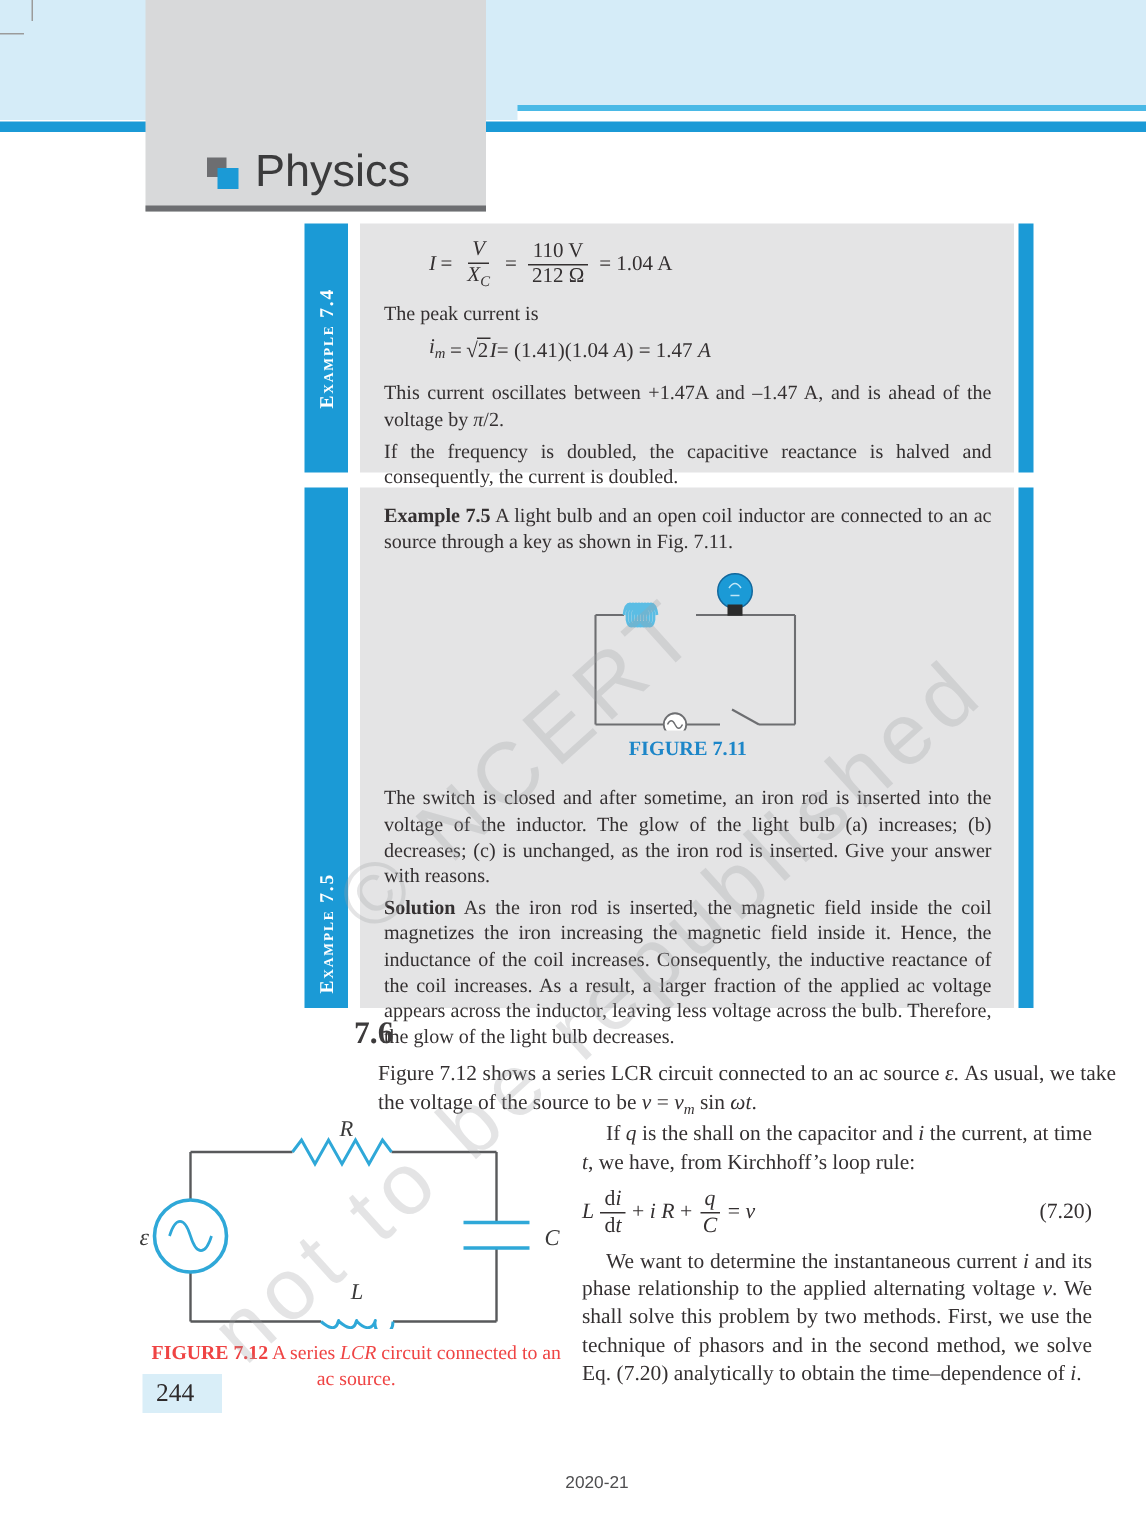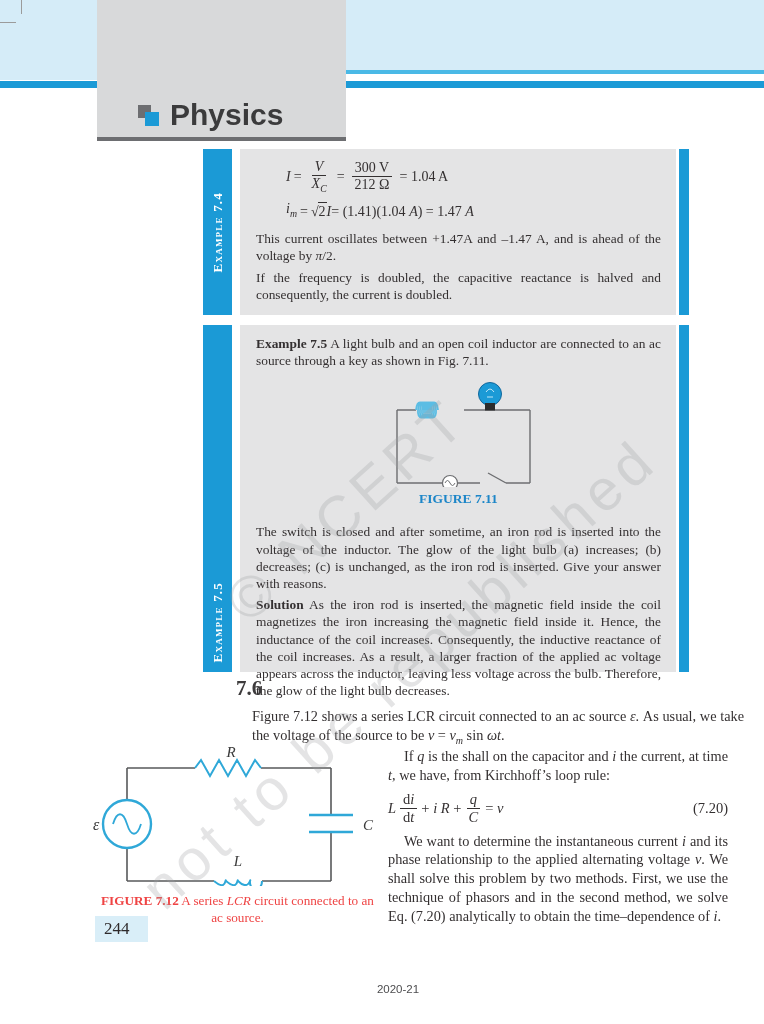--- a/index.html
+++ b/index.html
@@ -5,22 +5,22 @@
   html,body{margin:0;padding:0;background:#ffffff;}
   #page{position:relative;width:764px;height:1024px;background:#ffffff;overflow:hidden;
         font-family:"Liberation Serif", serif;color:#343031;}
   
   .band-light{position:absolute;left:0;top:0;width:764px;height:80px;background:#d5ecf8;}
   .band-white-notch{position:absolute;left:345px;top:74px;width:419px;height:7px;background:#ffffff;}
   .cyan-line{position:absolute;left:345px;top:70px;width:419px;height:4px;background:#4ab9e6;}
   .blue-line{position:absolute;left:0;top:81px;width:764px;height:7px;background:#1b9ad6;}
   .trim-v{position:absolute;left:21px;top:0;width:1px;height:14px;background:#9b9b9b;}
   .trim-h{position:absolute;left:0;top:22px;width:16px;height:1px;background:#9b9b9b;}
-  .physics-tab{position:absolute;left:97px;top:0;width:249px;height:137px;background:#d8d9da;
-               border-bottom:4px solid #6d6e71;font-weight:bold;}
+  .physics-tab{position:absolute;left:97px;top:0;width:227px;height:137px;background:#d8d9da;
+               border-bottom:4px solid #6d6e71;}
   .sq-gray{position:absolute;left:41px;top:105px;width:13px;height:13px;background:#6d6e71;}
   .sq-blue{position:absolute;left:48px;top:112px;width:14px;height:14px;background:#1b9ad6;}
   .physics-title{position:absolute;left:73px;top:98px;font-family:"Liberation Sans",sans-serif;
                  font-size:30px;color:#3b3b3c;}
   
   .ex-block{position:absolute;left:0;width:764px;}
   .ex-bar{position:absolute;left:203px;top:0;bottom:0;width:29px;background:#1b9ad6;
           display:flex;justify-content:center;}
   .ex-bar.center{align-items:center;}
   .ex-bar.bottom{align-items:flex-end;padding-bottom:10px;box-sizing:border-box;}
@@ -105,25 +105,26 @@
     <div class="ex-box">
       <div class="eq-row eq-indent">
         <span class="ital">I</span>
         <span class="eq-sp">=</span>
         <span class="frac">
           <span class="num ital">V</span>
           <span class="den ital"><span>X</span><span class="sub">C</span></span>
         </span>
         <span class="eq-sp">=</span>
         <span class="frac">
-          <span class="num">300 V</span>
+          <span class="num">110 V</span>
           <span class="den">212 Ω</span>
         </span>
         <span class="eq-sp">= 1.04 A</span>
       </div>
+      <p class="mt6">The peak current is</p>
       <div class="eq-row eq-indent mt6">
         <span class="ital"><span>i</span><span class="sub">m</span></span>
         <span class="eq-sp">=</span>
         <span>√</span>
           <span class="radicand">2</span>
           <span class="ital">I</span>
         <span><span> = (1.41)(1.04 </span><span class="seg-i">A</span><span>) = 1.47 </span><span class="seg-i">A</span></span>
       </div>
       <p class="mt8"><span>This current oscillates between +1.47A and –1.47 A, and is ahead of the voltage by </span><span class="seg-i">π</span><span>/2.</span></p>
       <p class="mt4"><span>If the frequency is doubled, the capacitive reactance is halved and consequently, the current is doubled.</span></p>

